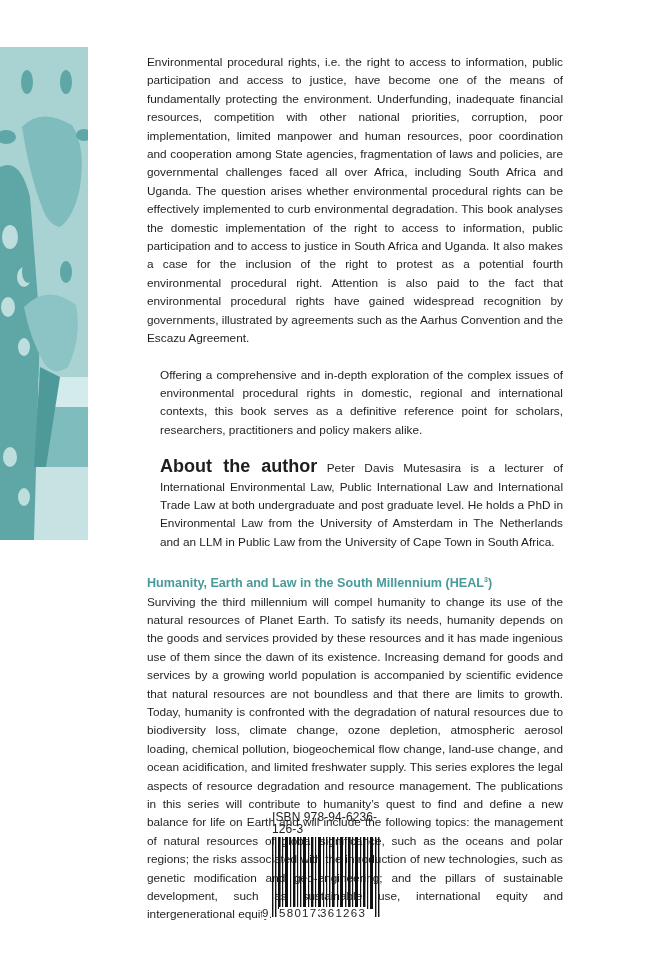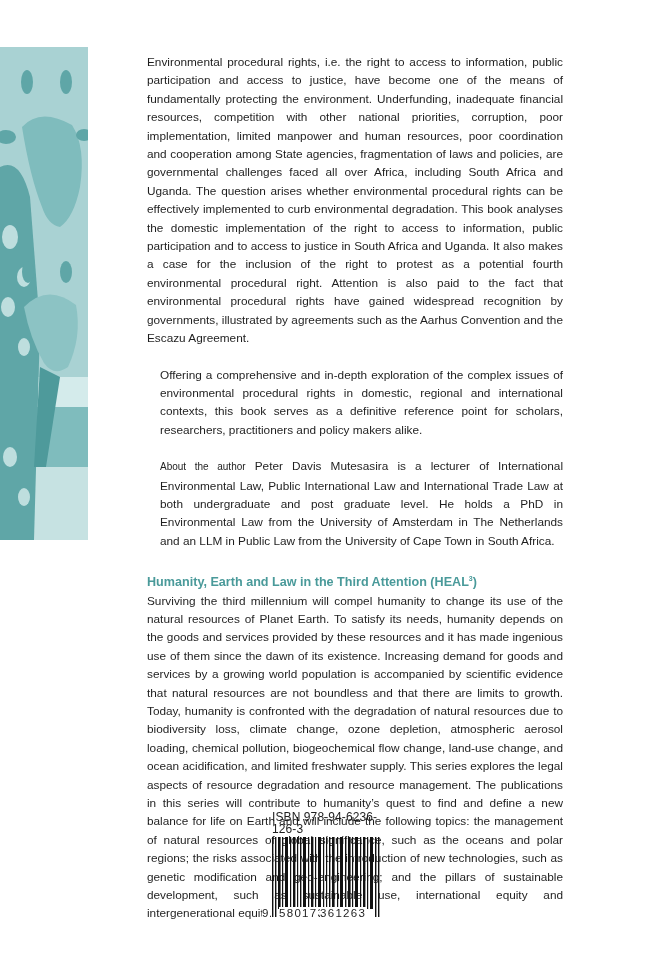--- a/index.html
+++ b/index.html
@@ -4,21 +4,21 @@
 <style>
   html, body { margin: 0; padding: 0; background: #ffffff; }
   body { width: 660px; height: 960px; position: relative; overflow: hidden;
          font-family: "Liberation Sans", sans-serif; color: #1e1e1e; }
   .photo-panel { position: absolute; left: 0; top: 47px; width: 88px; height: 493px;
                  background: #a9d2d3; overflow: hidden; }
   .photo-panel svg { display: block; }
   .content { position: absolute; left: 147px; top: 53px; width: 416px; }
   p { margin: 0; font-size: 11.8px; line-height: 18.4px; text-align: justify; }
   .para + .para { margin-top: 18px; margin-left: 13px; }
-  .author-label { font-weight: normal; font-size: 10px; }
+  .author-label { font-weight: bold; font-size: 18px; }
   .series-title { margin-top: 20px; color: #4a9a9a; font-weight: bold; font-size: 12.6px;
                   line-height: 18.4px; }
   .series-title sup { font-size: 7px; vertical-align: 5px; }
   .series-editor { font-style: italic; font-size: 11.8px; line-height: 18.4px; }
   .barcode-wrap { position: absolute; left: 262px; top: 811px; width: 126px; }
   .isbn-label { font-size: 12px; letter-spacing: 0.1px; padding-left: 10px; line-height: 12px; }
   .barcode-digits { position: relative; height: 14px; font-size: 11.5px; letter-spacing: 1.3px; }
   .barcode-digits span { position: absolute; top: 0; background: #fff; }
 </style>
 </head>
@@ -53,21 +53,21 @@
     <path d="M24 260 Q48 236 76 258 Q82 290 68 320 Q54 330 44 316 Q30 292 24 260 Z" fill="#8cc3c4"></path>
     <path d="M40 320 L60 330 L46 420 L34 420 Z" fill="#4e9a9b"></path>
   </svg>
 </div>
 
 <div class="content">
   <p class="para">Environmental procedural rights, i.e. the right to access to information, public participation and access to justice, have become one of the means of fundamentally protecting the environment. Underfunding, inadequate financial resources, competition with other national priorities, corruption, poor implementation, limited manpower and human resources, poor coordination and cooperation among State agencies, fragmentation of laws and policies, are governmental challenges faced all over Africa, including South Africa and Uganda. The question arises whether environmental procedural rights can be effectively implemented to curb environmental degradation. This book analyses the domestic implementation of the right to access to information, public participation and to access to justice in South Africa and Uganda. It also makes a case for the inclusion of the right to protest as a potential fourth environmental procedural right. Attention is also paid to the fact that environmental procedural rights have gained widespread recognition by governments, illustrated by agreements such as the Aarhus Convention and the Escazu Agreement.</p>
   <p class="para">Offering a comprehensive and in-depth exploration of the complex issues of environmental procedural rights in domestic, regional and international contexts, this book serves as a definitive reference point for scholars, researchers, practitioners and policy makers alike.</p>
   <p class="para"><span class="author-label">About the author</span><span> Peter Davis Mutesasira is a lecturer of International Environmental Law, Public International Law and International Trade Law at both undergraduate and post graduate level. He holds a PhD in Environmental Law from the University of Amsterdam in The Netherlands and an LLM in Public Law from the University of Cape Town in South Africa.</span></p>
 
-  <div class="series-title"><span>Humanity, Earth and Law in the Third Attention (HEAL</span><sup>3</sup><span>)</span></div>
+  <div class="series-title"><span>Humanity, Earth and Law in the South Millennium (HEAL</span><sup>3</sup><span>)</span></div>
   <p>Surviving the third millennium will compel humanity to change its use of the natural resources of Planet Earth. To satisfy its needs, humanity depends on the goods and services provided by these resources and it has made ingenious use of them since the dawn of its existence. Increasing demand for goods and services by a growing world population is accompanied by scientific evidence that natural resources are not boundless and that there are limits to growth. Today, humanity is confronted with the degradation of natural resources due to biodiversity loss, climate change, ozone depletion, atmospheric aerosol loading, chemical pollution, biogeochemical flow change, land-use change, and ocean acidification, and limited freshwater supply. This series explores the legal aspects of resource degradation and resource management. The publications in this series will contribute to humanity’s quest to find and define a new balance for life on Earth and will include the following topics: the management of natural resources of global significance, such as the oceans and polar regions; the risks associated with the introduction of new technologies, such as genetic modification and geo-engineering; and the pillars of sustainable development, such as sustainable use, international equity and intergenerational equity.</p>
 </div>
 
 <div class="barcode-wrap">
   <div class="isbn-label">ISBN 978-94-6236-126-3</div>
   <svg width="126" height="80" viewBox="0 0 126 80" style="display:block;margin-top:2px;">
     <g fill="#111">
       <rect x="10" y="0" width="1.4" height="80"></rect>
         <rect x="13" y="0" width="1.4" height="80"></rect>
       <rect x="16" y="0" width="2.6" height="72"></rect>

